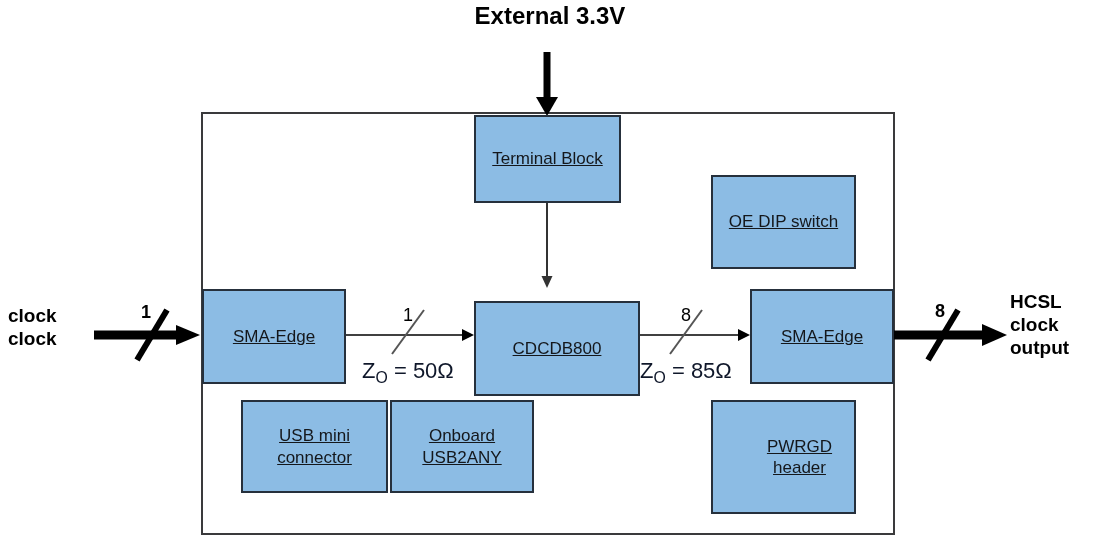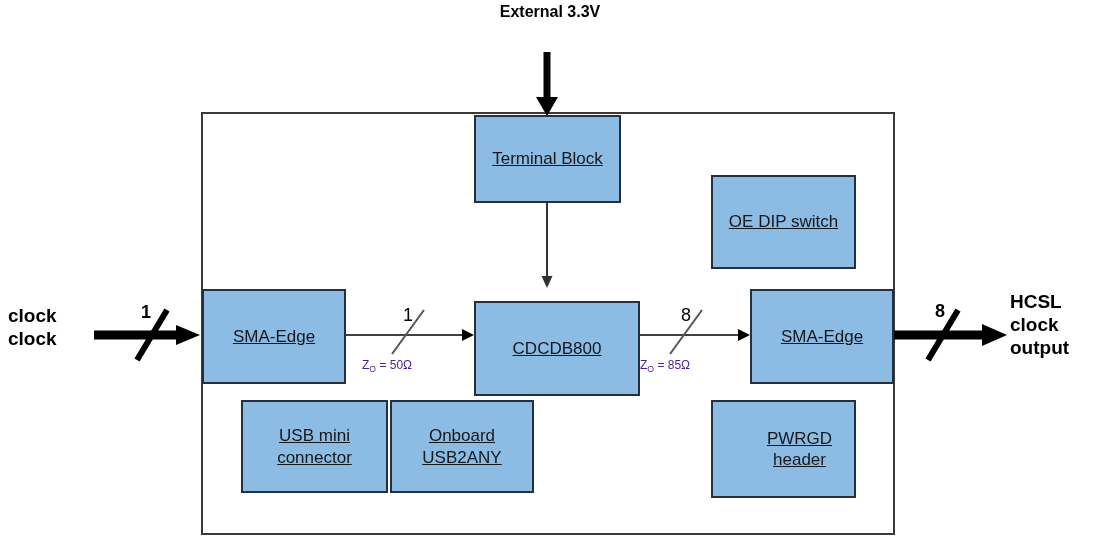--- a/index.html
+++ b/index.html
@@ -46,47 +46,47 @@
   }
   .block span { display: block; }
   
   #blk-terminal { left: 474px; top: 115px; width: 147px; height: 88px; }
   #blk-oedip    { left: 711px; top: 175px; width: 145px; height: 94px; }
   #blk-sma-in   { left: 202px; top: 289px; width: 144px; height: 95px; }
   #blk-cdcdb    { left: 474px; top: 301px; width: 166px; height: 95px; }
   #blk-sma-out  { left: 750px; top: 289px; width: 144px; height: 95px; }
   #blk-usbmini  { left: 241px; top: 400px; width: 147px; height: 93px; }
   #blk-usb2any  { left: 390px; top: 400px; width: 144px; height: 93px; }
-  #blk-pwrgd    { left: 711px; top: 400px; width: 145px; height: 98px; padding-left: 32px; }
+  #blk-pwrgd    { left: 711px; top: 400px; width: 145px; height: 114px; padding-left: 32px; }
 
   
   .label {
     position: absolute;
     color: #000000;
     font-family: "Liberation Sans", sans-serif;
     text-align: center;
     line-height: 1.2;
   }
   .label.bold { font-weight: bold; }
   #lbl-external {
     left: 455px; top: 2px; width: 190px;
-    font-size: 16px; font-weight: bold;
+    font-size: 24px; font-weight: bold;
   }
   #lbl-clock-input {
     left: 0px; top: 305px; width: 96px;
     font-size: 19px; font-weight: bold; text-align: left; padding-left: 8px;
   }
   #lbl-hcsl-output {
     left: 1010px; top: 291px; width: 92px;
     font-size: 19px; font-weight: bold; text-align: left;
   }
   .imp-label {
     position: absolute;
-    font-size: 12px;
-    color: #4c1d95;
+    font-size: 22px;
+    color: #0f172a;
     white-space: nowrap;
     font-family: "Liberation Sans", sans-serif;
   }
   #lbl-z50 { left: 362px; top: 358px; }
   #lbl-z85 { left: 640px; top: 358px; }
   .bus-count {
     position: absolute;
     font-size: 18px;
     font-weight: bold;
     color: #000000;

